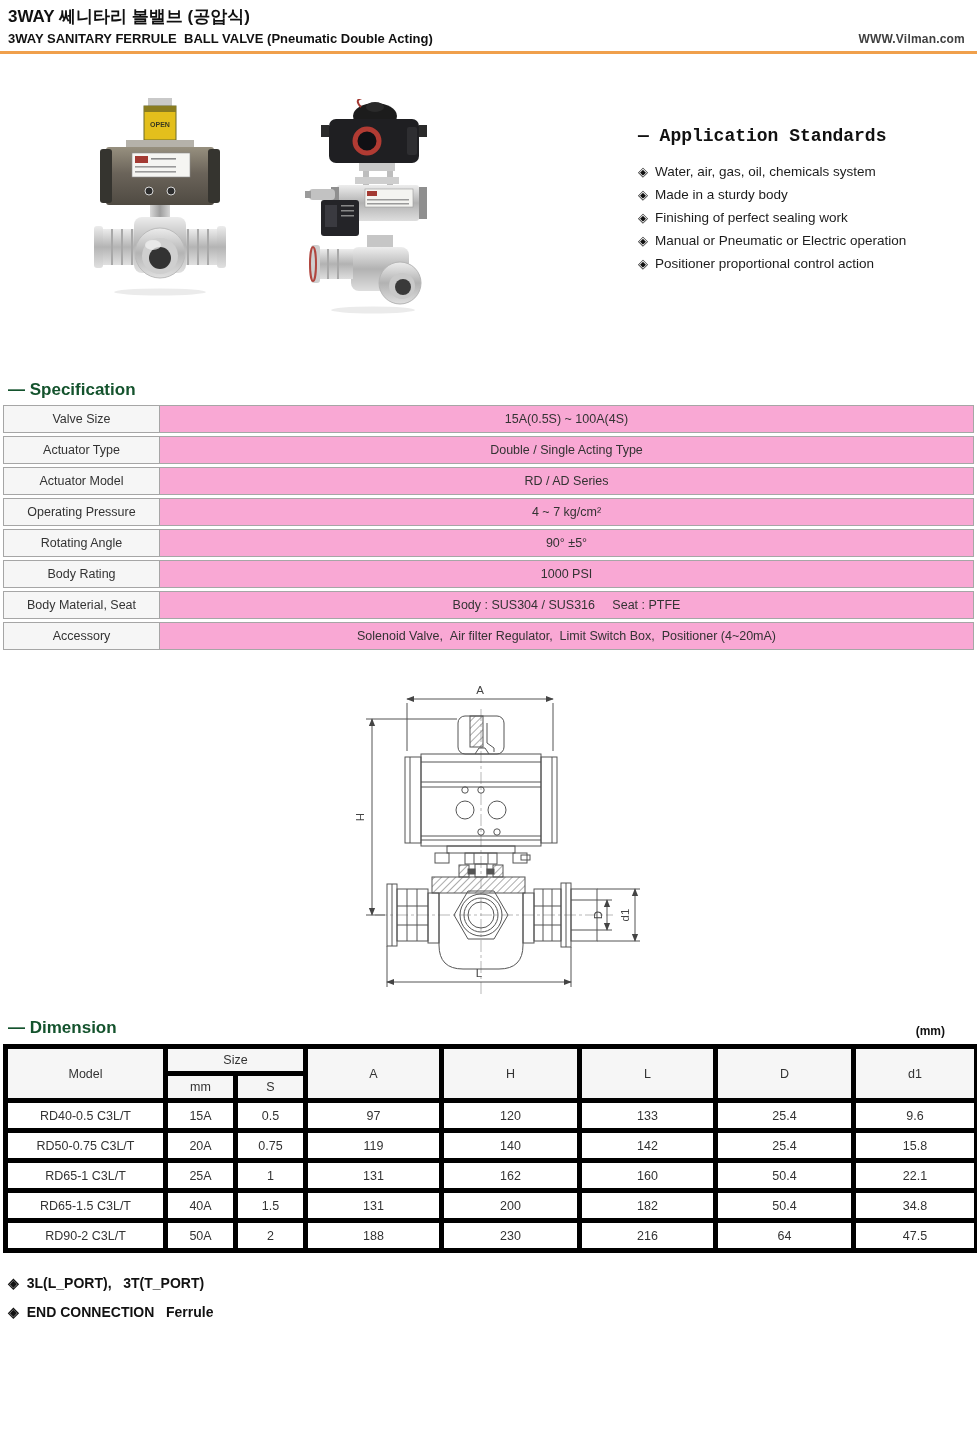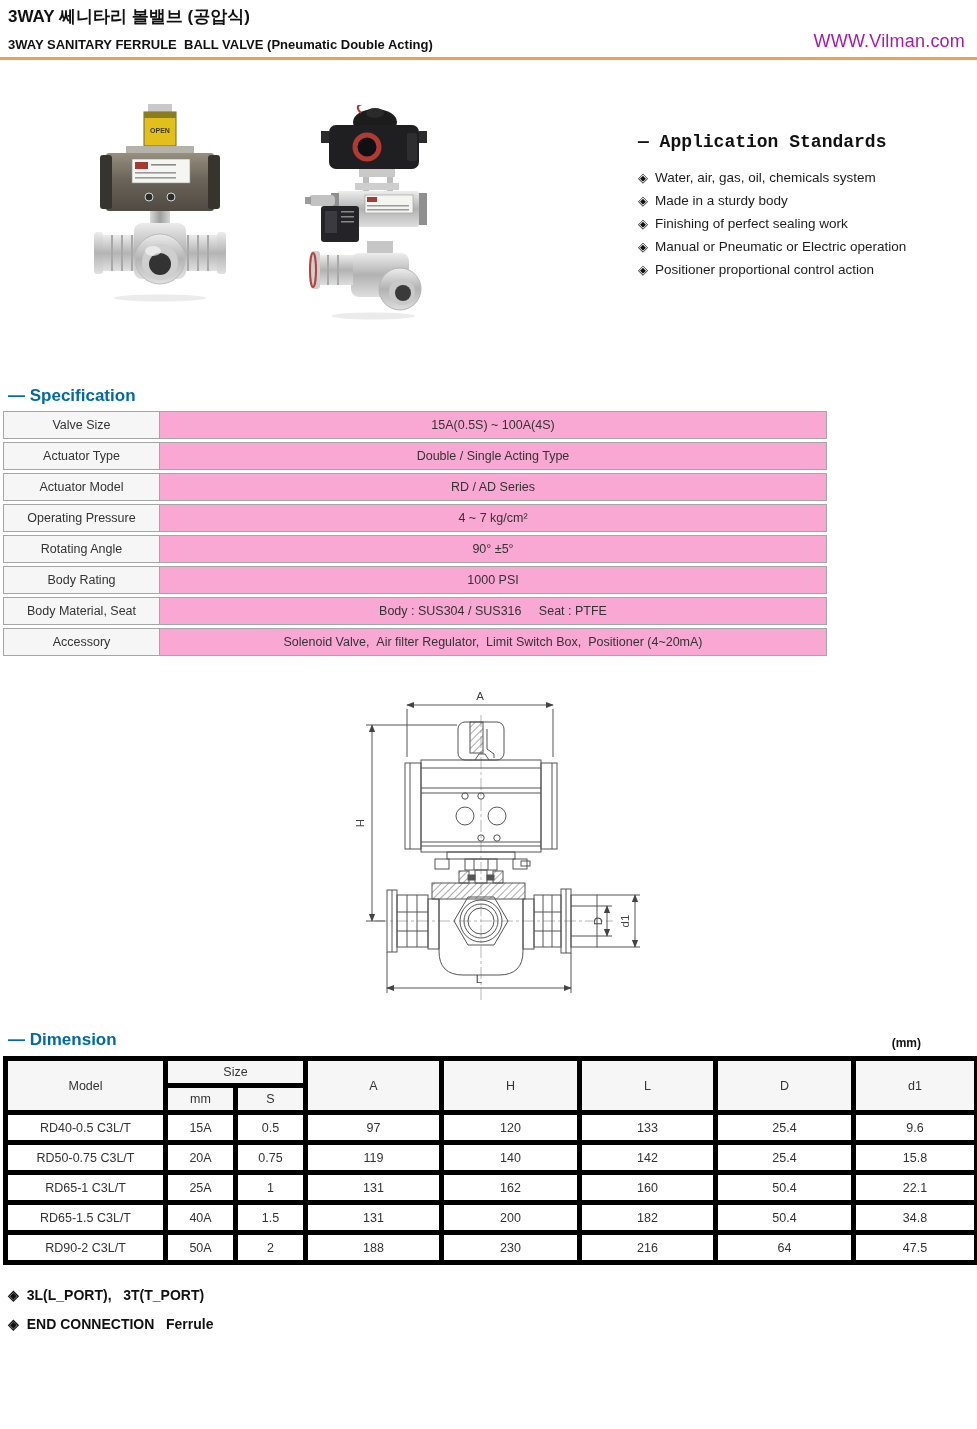--- a/index.html
+++ b/index.html
@@ -4,48 +4,48 @@
 <style>
   * { margin:0; padding:0; box-sizing:border-box; }
   body { background:#fff; font-family:"Liberation Sans", sans-serif; color:#222; }
   .page { position:relative; width:977px; height:1429px; background:#fff; overflow:hidden; }
 
   
   header { border-bottom:3px solid #f0a04c; }
   .title-ko { font-size:17px; font-weight:bold; padding:5px 0 0 8px; color:#111; }
   .header-row { display:flex; justify-content:space-between; align-items:flex-end; padding:3px 12px 5px 8px;gap:40px; }
   .title-en { font-size:13px; font-weight:bold; color:#111; }
-  .website { font-size:18px; font-weight:normal; color:#a21caf; letter-spacing:.2px; }
+  .website { font-size:12px; font-weight:bold; color:#404040; letter-spacing:.2px; }
 
   
   .top { position:relative; height:326px; }
   .photo-1 { position:absolute; left:92px; top:42px; }
   .photo-2 { position:absolute; left:303px; top:45px; }
   .app-std { position:absolute; left:638px; top:72px; width:332px; }
   .app-std h2 { font-size:18px; font-weight:bold; color:#111; margin-bottom:14px;font-family:Liberation Mono, monospace; }
   .app-std ul { list-style:none; }
   .app-std li { font-size:13.5px; color:#1c1c1c; line-height:23px; display:flex; align-items:baseline; }
   .app-std .blt { margin-right:7px; font-size:13px; color:#111; }
 
   
-  .sec-h { font-size:17px; font-weight:bold; color:#0369a1; margin-left:8px; }
+  .sec-h { font-size:17px; font-weight:bold; color:#14532d; margin-left:8px; }
 
   
   .spec { margin-top:0; }
-  .spec-table { table-layout:fixed; border-collapse:separate; border-spacing:0 3px; width:824px; margin:2px 0 0 3px; }
+  .spec-table { table-layout:fixed; border-collapse:separate; border-spacing:0 3px; width:971px; margin:2px 0 0 3px; }
   .spec-table td { border:1px solid #a6a6a6; height:28px; text-align:center; vertical-align:middle; font-size:12.5px; color:#333; }
   .spec-table td.lbl { background:#f6f6f6; }
   .spec-table td.val { border-left:none; background:#f9a8d4; }
 
   
   .draw { margin:26px 0 0 333px; width:334px; }
   .tech text { font-size:11.5px; fill:#444; font-family:"Liberation Sans", sans-serif; }
 
   
-  .dim-headrow { display:flex; justify-content:space-between; align-items:flex-end; margin-top:6px; padding-right:56px; }
+  .dim-headrow { display:flex; justify-content:space-between; align-items:flex-end; padding-right:32px; }
   .dim-unit { font-size:12px; font-weight:bold; color:#111; }
   .dim-table { table-layout:fixed; border-collapse:collapse; width:971px; margin:6px 0 0 3px; border:2px solid #6d6d6d; }
   .dim-table th, .dim-table td { border:5px solid #000000; text-align:center; vertical-align:middle; font-size:12.5px; font-weight:normal; color:#333; }
   .dim-table thead th { background:#f6f6f6; height:27px; }
   .dim-table tbody td { background:#fff; height:30px; }
 
   
   .notes { margin:16px 0 0 8px; }
   .notes div { font-size:14px; font-weight:bold; color:#111; line-height:29px; display:flex; align-items:baseline; }
   .notes .blt { margin-right:8px; font-size:14px; }

